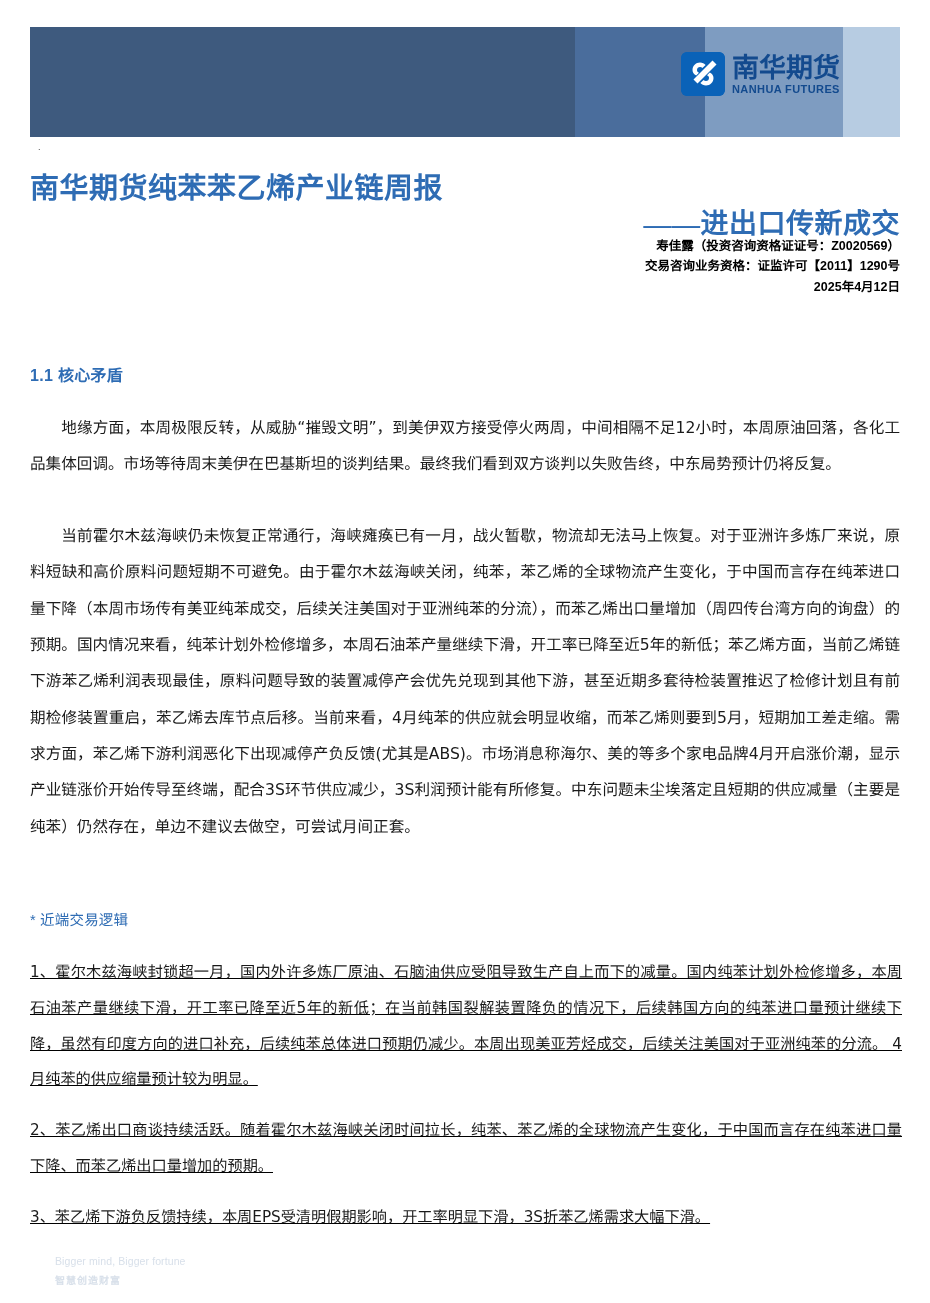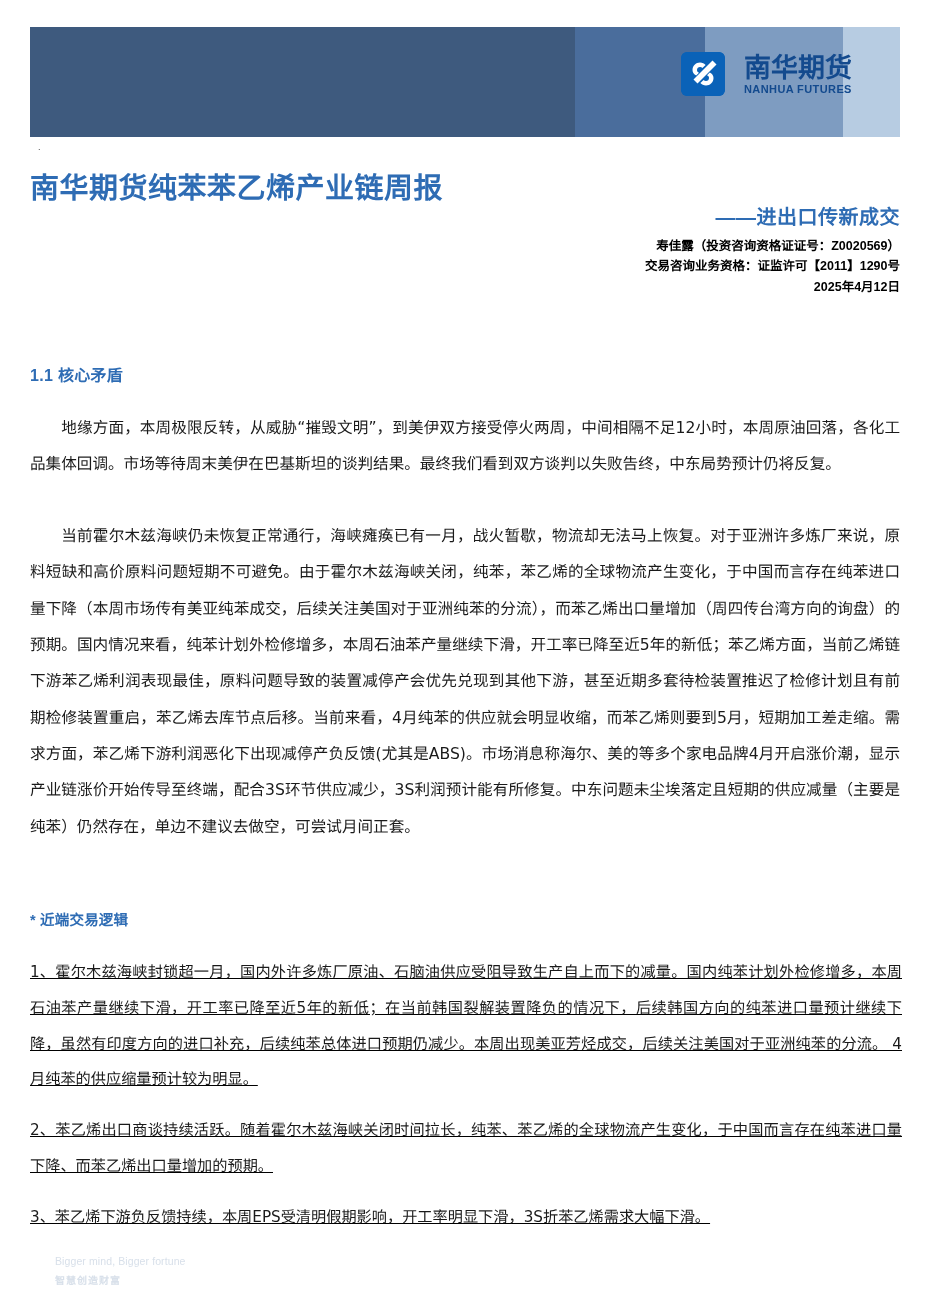--- a/index.html
+++ b/index.html
@@ -64,21 +64,21 @@
     margin-top: 5px;
   }
 
   
   .logo-wrap {
     position: absolute;
     left: 681px;
     top: 52px;
     display: flex;
     align-items: center;
-    gap: 19px;
+    gap: 7px;
   }
   .logo-mark {
     width: 44px;
     height: 44px;
     border-radius: 6px;
     background: #0a62b8;
     display: block;
   }
   .logo-text {
     display: flex;
@@ -120,25 +120,26 @@
     font-size: 29px;
     font-weight: bold;
     color: #2e6cb4;
     letter-spacing: 0.5px;
     white-space: nowrap;
   }
   .doc-subtitle {
     position: absolute;
     right: 30px;
     top: 201px;
-    font-size: 20px;
+    font-size: 28px;
     font-weight: bold;
     color: #2e6cb4;
     letter-spacing: 0.5px;
     white-space: nowrap;
+    font-family: Liberation Serif, serif;
   }
   .meta {
     position: absolute;
     right: 30px;
     top: 236px;
     text-align: right;
     font-size: 12.5px;
     font-weight: bold;
     color: #000;
     line-height: 1.62;
@@ -182,21 +183,21 @@
     margin: 0 0 0 0;
     font-family: "DejaVu Sans", "Liberation Sans", sans-serif;
   }
   .para.indent { text-indent: 2em; }
 
   .logic-heading {
     position: absolute;
     left: 30px;
     top: 908px;
     font-size: 14.5px;
-    font-weight: bold;
+    font-weight: normal;
     color: #2e6cb4;
     letter-spacing: 0.2px;
     white-space: nowrap;
   }
 
   .logic-block {
     position: absolute;
     left: 30px;
     top: 940px;
     width: 872px;

